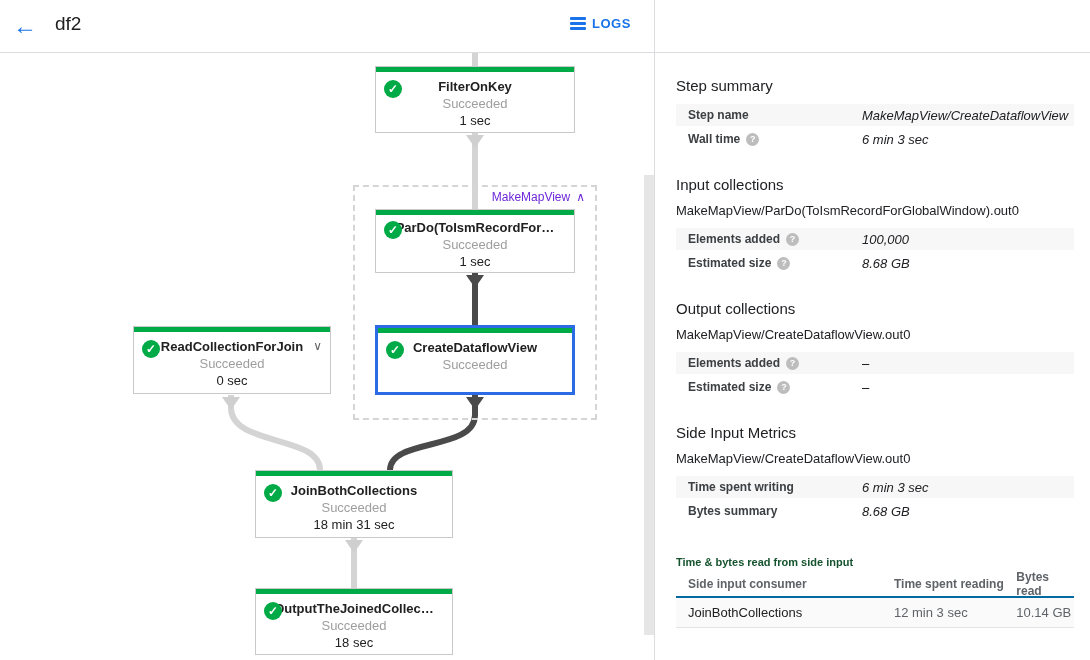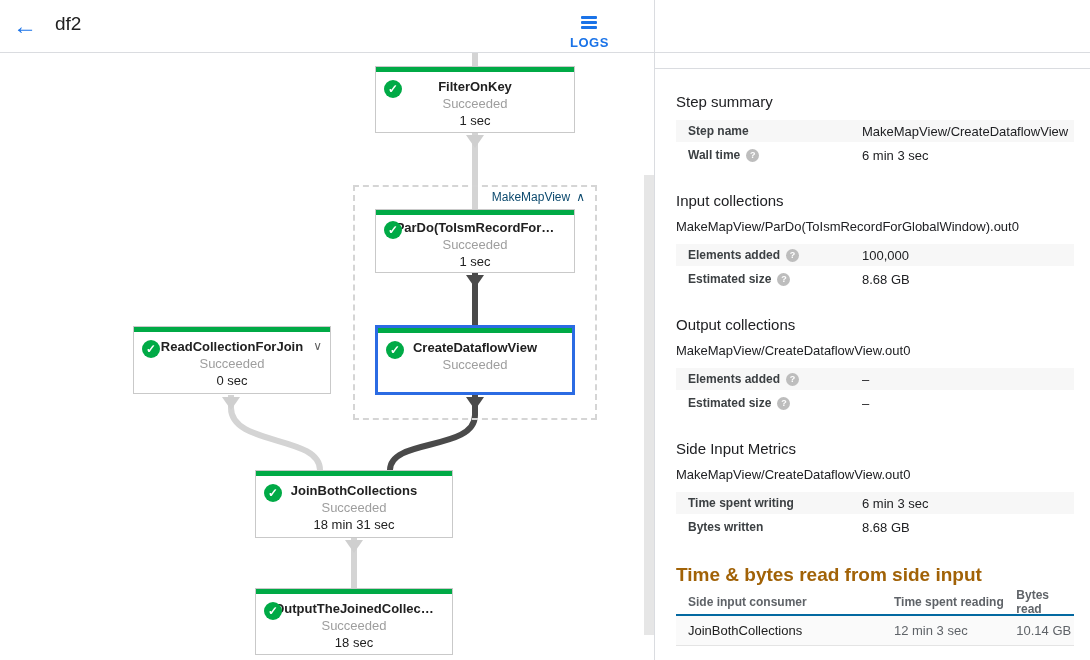--- a/index.html
+++ b/index.html
@@ -6,65 +6,65 @@
   html, body { width: 1090px; height: 660px; background: #fff; overflow: hidden;
     font-family: "Liberation Sans", sans-serif; color: #212121; }
 
   
   .topbar { position: absolute; left: 0; top: 0; width: 1090px; height: 53px; background: #fff;
     border-bottom: 1px solid #dadce0; z-index: 5; }
   .back-btn { position: absolute; left: 8px; top: 10px; width: 34px; height: 34px;
     color: #1a73e8; font-size: 24px; line-height: 32px; text-align: center; cursor: pointer; }
   .job-title { position: absolute; left: 55px; top: 13px; font-size: 19px; color: #212121; }
   .logs-btn { position: absolute; left: 570px; top: 16px; display: flex; align-items: center;
-    gap: 6px; color: #1a73e8; font-size: 13px; font-weight: bold; letter-spacing: .5px; cursor: pointer; flex-direction: column; }
+    gap: 6px; color: #1a73e8; font-size: 13px; font-weight: bold; letter-spacing: .5px; cursor: pointer; }
   .logs-icon { display: inline-block; width: 16px; height: 13px; }
   .logs-icon div { height: 3px; background: #1a73e8; margin-bottom: 2px; border-radius: 1px; }
 
   
   .divider-v { position: absolute; left: 654px; top: 0; width: 1px; height: 660px; background: #dadce0; z-index: 6; }
   .graph-area { position: absolute; left: 0; top: 53px; width: 654px; height: 607px; background: #fff; }
   .scroll-thumb { position: absolute; left: 644px; top: 122px; width: 10px; height: 460px; background: #e6e6e6; }
 
   
   .node { position: absolute; background: #fff; border: 1px solid #c9c9c9; text-align: center; }
   .node .bar { position: absolute; left: 0; top: 0; right: 0; height: 5px; background: #00aa46; }
   .node .check { position: absolute; left: 8px; top: 13px; width: 18px; height: 18px; border-radius: 50%;
     background: #00aa46; color: #fff; font-size: 12px; font-weight: bold; line-height: 18px; text-align: center; }
   .node .ttl { margin-top: 12px; font-size: 13px; font-weight: bold; color: #212121; white-space: nowrap; }
   .node .st  { font-size: 13px; color: #9e9e9e; margin-top: 2px; }
   .node .tm  { font-size: 13px; color: #212121; margin-top: 2px; }
   .node.selected { border: 3px solid #2b6be3; }
   .node .expander { position: absolute; right: 8px; top: 12px; color: #616161; font-size: 12px; cursor: pointer; }
 
   .group-box { position: absolute; border: 2px dashed #d5d5d5; background: transparent; }
-  .group-label { position: absolute; right: 10px; top: 3px; font-size: 12px; color: #0c4a6e; cursor: pointer; }
+  .group-label { position: absolute; right: 10px; top: 3px; font-size: 12px; color: #6d28d9; cursor: pointer; }
   .group-label .chev { margin-left: 6px; }
 
   
-  .panel { position: absolute; left: 655px; top: 16px; width: 435px; height: 552px; background: #fff; }
+  .panel { position: absolute; left: 655px; top: 0; width: 435px; height: 552px; background: #fff; }
   .panel-header { position: relative; height: 53px; border-bottom: 1px solid #dadce0; }
   .close-btn { position: absolute; left: 17px; top: 14px; width: 24px; height: 24px; color: #4f87ee;
     font-size: 19px; line-height: 24px; text-align: center; cursor: pointer; }
   .panel-title { position: absolute; left: 60px; top: 14px; font-size: 17px; color: #212121; }
 
   .panel-content { padding: 12px 16px 0 21px; }
   .sec-heading { font-size: 15px; color: #202124; margin-top: 26px; }
   .sec-heading.first { margin-top: 12px; }
   .sec-subtitle { font-size: 13px; color: #202124; margin-top: 10px; }
   .kv-table { margin-top: 10px; }
   .kv-row { position: relative; height: 22px; margin-bottom: 2px; display: flex; align-items: center;
     padding-left: 12px; }
   .kv-row.shade { background: #f7f7f7; align-items: center; }
   .kv-label { font-size: 12px; font-weight: bold; color: #3c4043; }
   .help-ic { display: inline-block; width: 13px; height: 13px; margin-left: 6px; border-radius: 50%;
     background: #bdbdbd; color: #fff; font-size: 9px; font-weight: bold; line-height: 13px; text-align: center; }
-  .kv-value { position: absolute; left: 186px; font-size: 13px; color: #202124; white-space: nowrap; }
-
-  .tbl-heading { font-size: 19px; font-weight: bold; color: #a16207; margin-top: 26px; }
+  .kv-value { position: absolute; left: 186px; font-size: 13px; color: #202124; white-space: nowrap; font-style: italic; }
+
+  .tbl-heading { font-size: 11px; font-weight: bold; color: #14532d; margin-top: 34px; }
   .si-table { margin-top: 4px; }
   .si-hrow { display: flex; height: 26px; align-items: center; border-bottom: 2px solid #0369a1;
     font-size: 12px; font-weight: bold; color: #5f6368; }
   .si-drow { display: flex; height: 30px; align-items: center; border-bottom: 1px solid #e4e4e4;
     font-size: 13px; background: #fafafa; }
   .col-consumer { width: 219px; padding-left: 12px; }
   .col-time { width: 123px; }
   .col-bytes { width: 58px; }
   .si-drow .col-consumer { color: #212121; }
   .si-drow .col-time, .si-drow .col-bytes { color: #5f6368; }
@@ -218,21 +218,21 @@
     </div>
 
     <div class="sec-heading">Side Input Metrics</div>
     <div class="sec-subtitle">MakeMapView/CreateDataflowView.out0</div>
     <div class="kv-table">
       <div class="kv-row shade">
         <span class="kv-label">Time spent writing</span>
         <span class="kv-value">6 min 3 sec</span>
       </div>
       <div class="kv-row">
-        <span class="kv-label">Bytes written</span>
+        <span class="kv-label">Bytes summary</span>
         <span class="kv-value">8.68 GB</span>
       </div>
     </div>
 
     <div class="tbl-heading">Time &amp; bytes read from side input</div>
     <div class="si-table">
       <div class="si-hrow">
         <span class="col-consumer">Side input consumer</span>
         <span class="col-time">Time spent reading</span>
         <span class="col-bytes">Bytes read</span>

